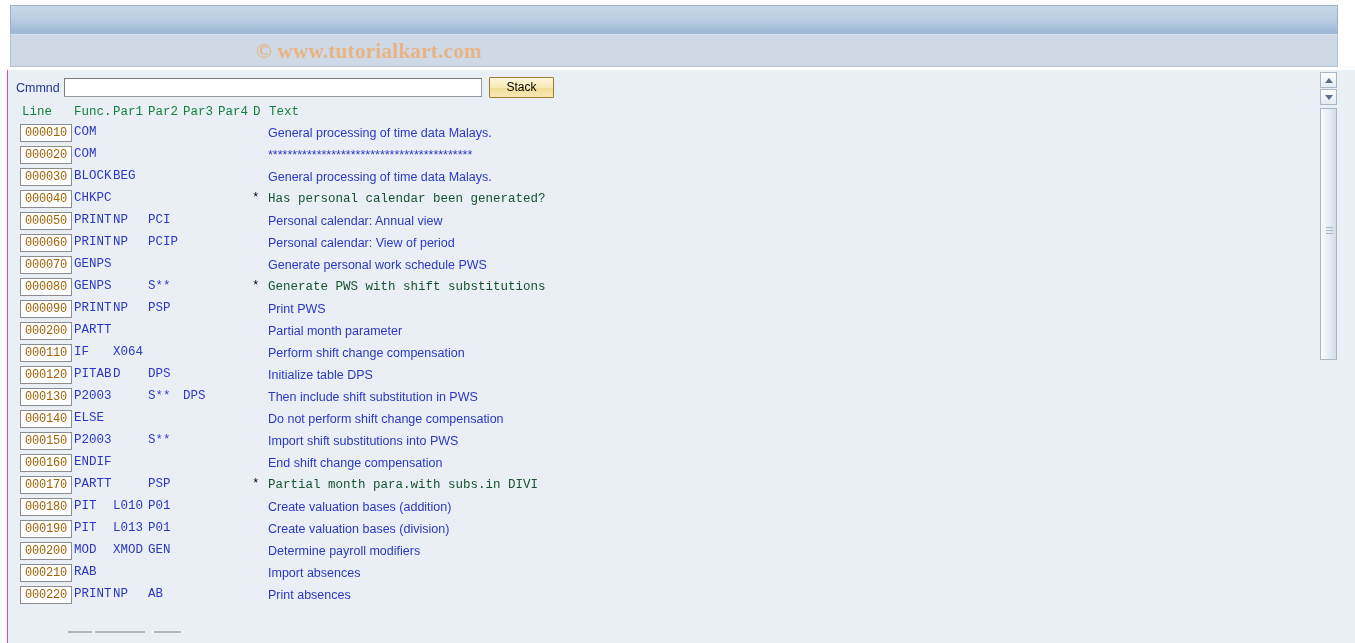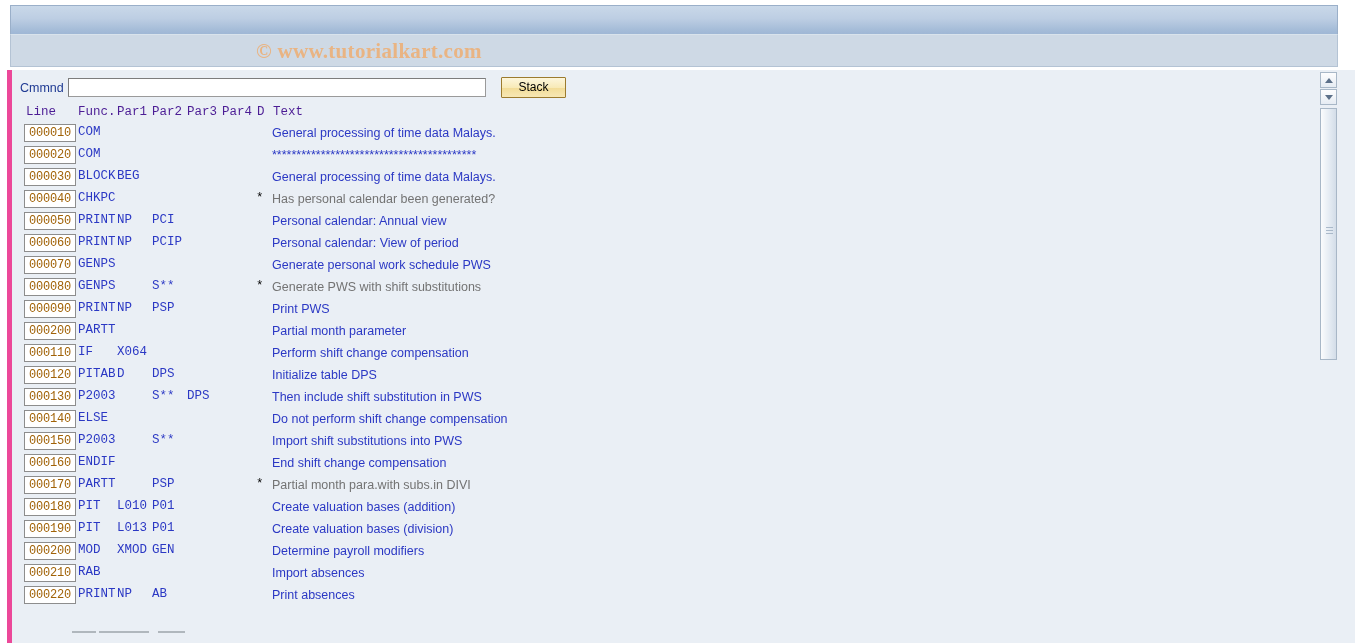--- a/index.html
+++ b/index.html
@@ -78,21 +78,21 @@
   }
 
   
   .content {
     position: absolute;
     left: 7px;
     top: 70px;
     width: 1348px;
     height: 573px;
     background: #eaeff5;
-    border-left: 5px solid #ec4899;
+    border-left: 1px solid #ec4899;
     box-sizing: border-box;
   }
 
   
   .cmd-row {
     position: absolute;
     left: 0;
     top: 8px;
     width: 100%;
     height: 22px;
@@ -131,33 +131,32 @@
     background: linear-gradient(to bottom, #fdf6dc 0%, #f8eab8 50%, #f2dc96 51%, #f7e7b4 100%);
     border: 1px solid #9c7b2e;
     box-sizing: border-box;
     font-family: "Liberation Sans", sans-serif;
     font-size: 12px;
     color: #000000;
     text-align: center;
     line-height: 19px;
     cursor: pointer;
     border-radius: 1px;
-    margin-left: 8px;
   }
 
   
   .col-head {
     position: absolute;
     left: 0;
     top: 35px;
     width: 100%;
     height: 18px;
     font-family: "Liberation Mono", monospace;
     font-size: 12.5px;
-    color: #4c1d95;
+    color: #15803d;
     white-space: nowrap;
   }
   .col-head span { position: absolute; top: 0; }
 
   .rows {
     position: absolute;
     left: 0;
     top: 53px;
     width: 100%;
   }
@@ -195,21 +194,21 @@
   .c-p2   { left: 140px; }
   .c-p3   { left: 175px; }
   .c-d    { left: 244px; color: #000000; }
   .c-text {
     left: 260px;
     top: 3px;
     font-family: "Liberation Sans", sans-serif;
     font-size: 12.5px;
     color: #2b38c4;
   }
-  .c-text.dark { color: #737373; }
+  .c-text.dark { color: #14532d; font-family: Liberation Mono, monospace; }
 
   
   .vscroll {
     position: absolute;
     right: 18px;
     top: 72px;
     width: 17px;
     height: 290px;
   }
   .vs-btn {

